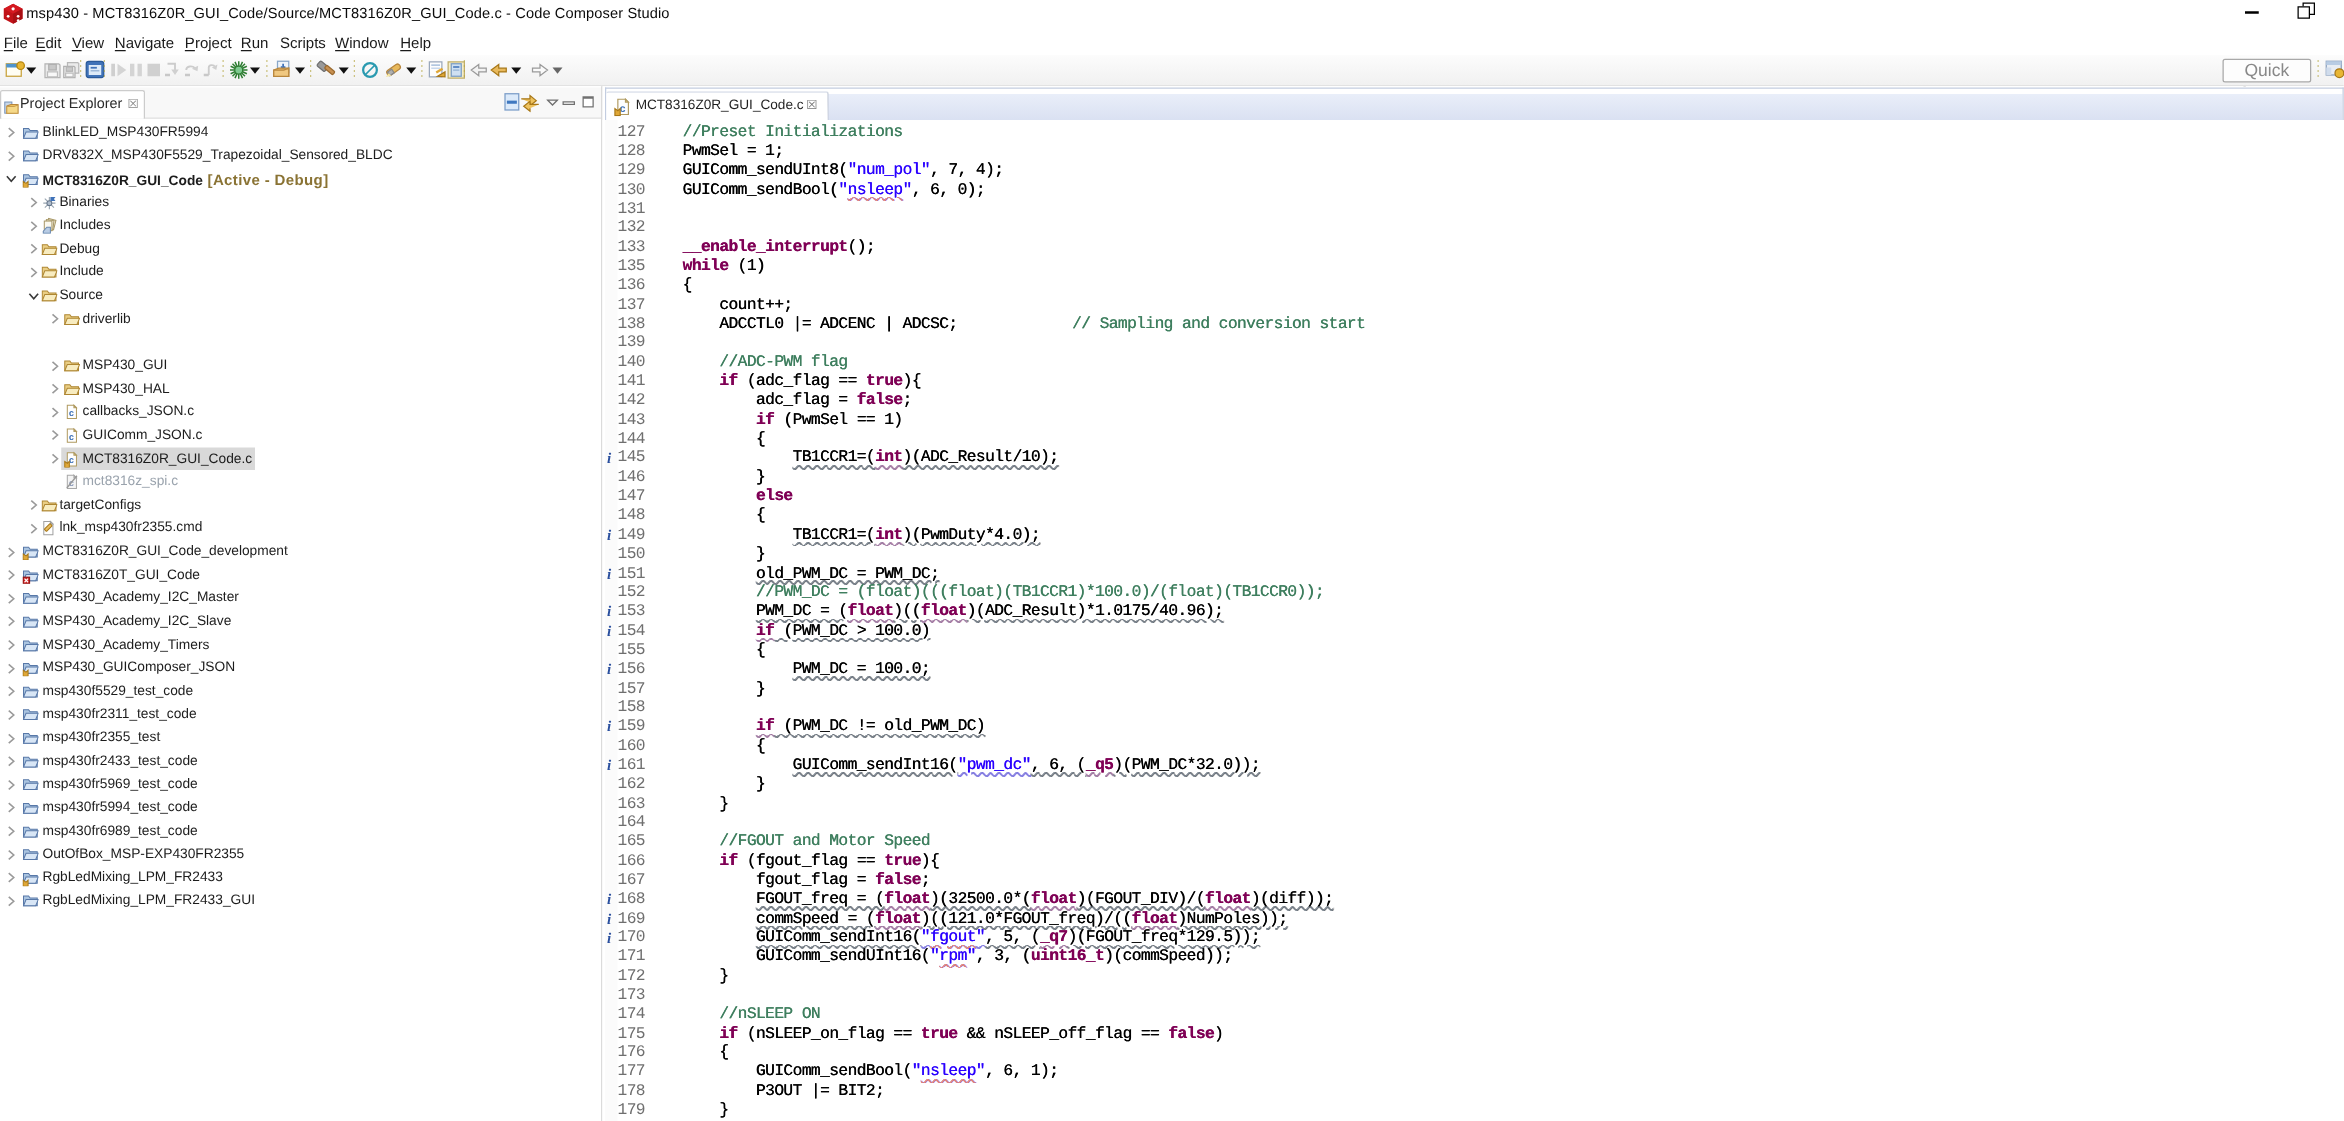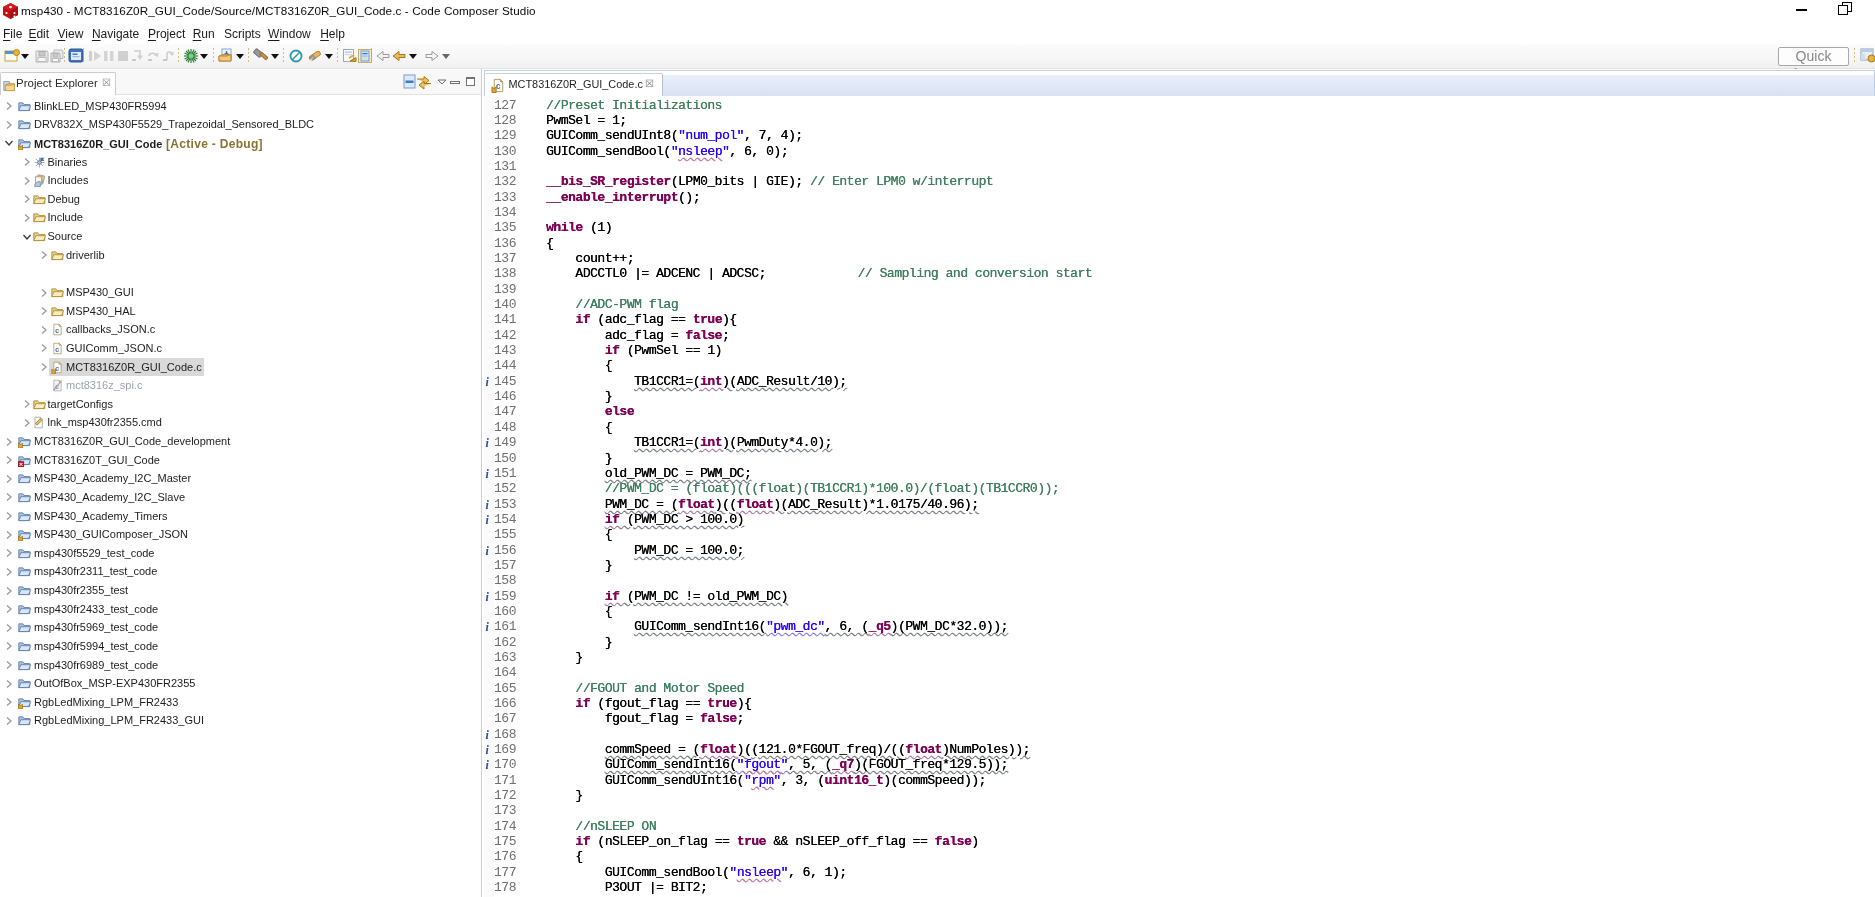--- a/index.html
+++ b/index.html
@@ -632,23 +632,22 @@
         </div>
       </div>
       <div id="ed-body">
         <div id="gutter"></div>
         <div id="code">
             <div class="cl"><span class="no">127</span><span class="cd"><span class="c">    //Preset Initializations</span></span></div>
             <div class="cl"><span class="no">128</span><span class="cd">    PwmSel = 1;</span></div>
             <div class="cl"><span class="no">129</span><span class="cd">    GUIComm_sendUInt8(<span class="s">"num_pol"</span>, 7, 4);</span></div>
             <div class="cl"><span class="no">130</span><span class="cd">    GUIComm_sendBool(<span class="s">"<span class="sp">nsleep</span>"</span>, 6, 0);</span></div>
             <div class="cl"><span class="no">131</span><span class="cd"></span></div>
-            <div class="cl"><span class="no">132</span><span class="cd">    <span class="k">__bis_SR_register</span>(LPM0_bits | GIE); <span class="c">// Enter LPM0 w/interrupt</span></span></div>
+            <div class="cl"><span class="no">132</span></div>
             <div class="cl"><span class="no">133</span><span class="cd">    <span class="k">__enable_interrupt</span>();</span></div>
-            <div class="cl"><span class="no">134</span><span class="cd"></span></div>
             <div class="cl"><span class="no">135</span><span class="cd">    <span class="k">while</span> (1)</span></div>
             <div class="cl"><span class="no">136</span><span class="cd">    {</span></div>
             <div class="cl"><span class="no">137</span><span class="cd">        count++;</span></div>
             <div class="cl"><span class="no">138</span><span class="cd">        ADCCTL0 |= ADCENC | ADCSC;             <span class="c" style="margin-left:-3.7px">// Sampling and conversion start</span></span></div>
             <div class="cl"><span class="no">139</span><span class="cd"></span></div>
             <div class="cl"><span class="no">140</span><span class="cd"><span class="c">        //ADC-PWM flag</span></span></div>
             <div class="cl"><span class="no">141</span><span class="cd">        <span class="k">if</span> (adc_flag == <span class="k">true</span>){</span></div>
             <div class="cl"><span class="no">142</span><span class="cd">            adc_flag = <span class="k">false</span>;</span></div>
             <div class="cl"><span class="no">143</span><span class="cd">            <span class="k">if</span> (PwmSel == 1)</span></div>
             <div class="cl"><span class="no">144</span><span class="cd">            {</span></div>
@@ -668,21 +667,21 @@
             <div class="cl"><span class="no">158</span><span class="cd"></span></div>
             <div class="cl"><span class="im">i</span><span class="no">159</span><span class="cd">            <span class="sq"><span class="k">if</span> (PWM_DC != old_PWM_DC)</span></span></div>
             <div class="cl"><span class="no">160</span><span class="cd">            {</span></div>
             <div class="cl"><span class="im">i</span><span class="no">161</span><span class="cd">                <span class="sq">GUIComm_sendInt16(<span class="s">"pwm_dc"</span>, 6, (<span class="k">_q5</span>)(PWM_DC*32.0));</span></span></div>
             <div class="cl"><span class="no">162</span><span class="cd">            }</span></div>
             <div class="cl"><span class="no">163</span><span class="cd">        }</span></div>
             <div class="cl"><span class="no">164</span><span class="cd"></span></div>
             <div class="cl"><span class="no">165</span><span class="cd"><span class="c">        //FGOUT and Motor Speed</span></span></div>
             <div class="cl"><span class="no">166</span><span class="cd">        <span class="k">if</span> (fgout_flag == <span class="k">true</span>){</span></div>
             <div class="cl"><span class="no">167</span><span class="cd">            fgout_flag = <span class="k">false</span>;</span></div>
-            <div class="cl"><span class="im">i</span><span class="no">168</span></div>
+            <div class="cl"><span class="im">i</span><span class="no">168</span><span class="cd">            <span class="sq">FGOUT_freq = (<span class="k">float</span>)(32500.0*(<span class="k">float</span>)(FGOUT_DIV)/(<span class="k">float</span>)(diff));</span></span></div>
             <div class="cl"><span class="im">i</span><span class="no">169</span><span class="cd">            <span class="sq">commSpeed = (<span class="k">float</span>)((121.0*FGOUT_freq)/((<span class="k">float</span>)NumPoles));</span></span></div>
             <div class="cl"><span class="im">i</span><span class="no">170</span><span class="cd">            <span class="sq">GUIComm_sendInt16(<span class="s">"<span class="sp">fgout</span>"</span>, 5, (<span class="k">_q7</span>)(FGOUT_freq*129.5));</span></span></div>
             <div class="cl"><span class="no">171</span><span class="cd">            GUIComm_sendUInt16(<span class="s">"<span class="sp">rpm</span>"</span>, 3, (<span class="k">uint16_t</span>)(commSpeed));</span></div>
             <div class="cl"><span class="no">172</span><span class="cd">        }</span></div>
             <div class="cl"><span class="no">173</span><span class="cd"></span></div>
             <div class="cl"><span class="no">174</span><span class="cd"><span class="c">        //nSLEEP ON</span></span></div>
             <div class="cl"><span class="no">175</span><span class="cd">        <span class="k">if</span> (nSLEEP_on_flag == <span class="k">true</span> &amp;&amp; nSLEEP_off_flag == <span class="k">false</span>)</span></div>
             <div class="cl"><span class="no">176</span><span class="cd">        {</span></div>
             <div class="cl"><span class="no">177</span><span class="cd">            GUIComm_sendBool(<span class="s">"<span class="sp">nsleep</span>"</span>, 6, 1);</span></div>
             <div class="cl"><span class="no">178</span><span class="cd">            P3OUT |= BIT2;</span></div>

